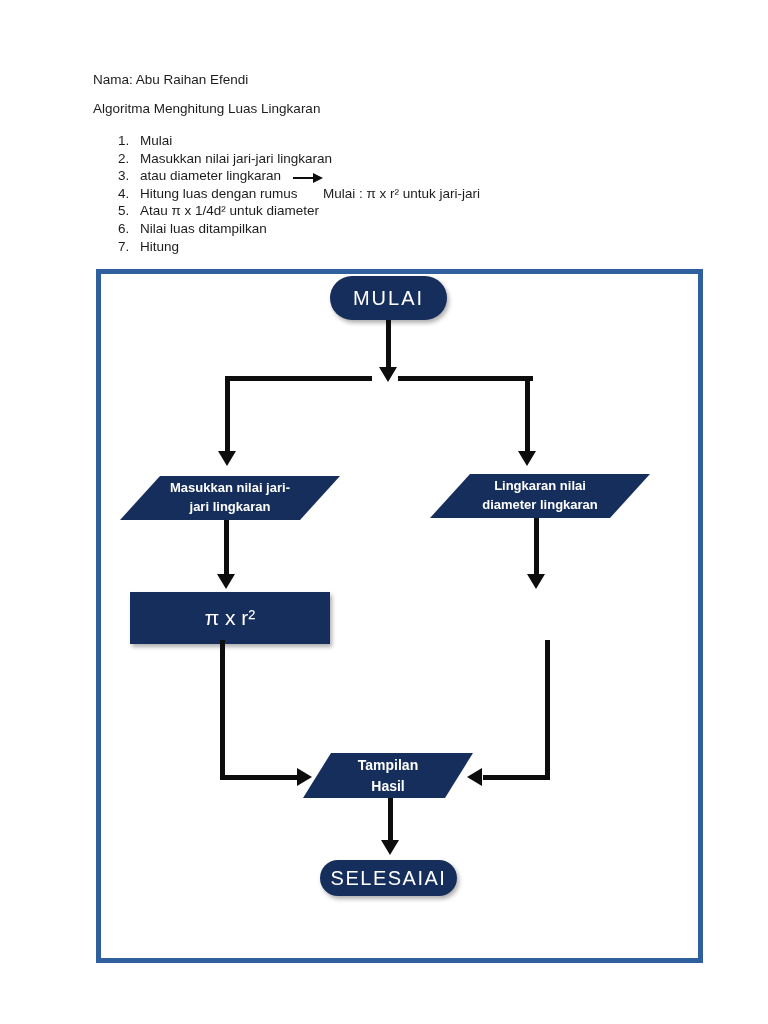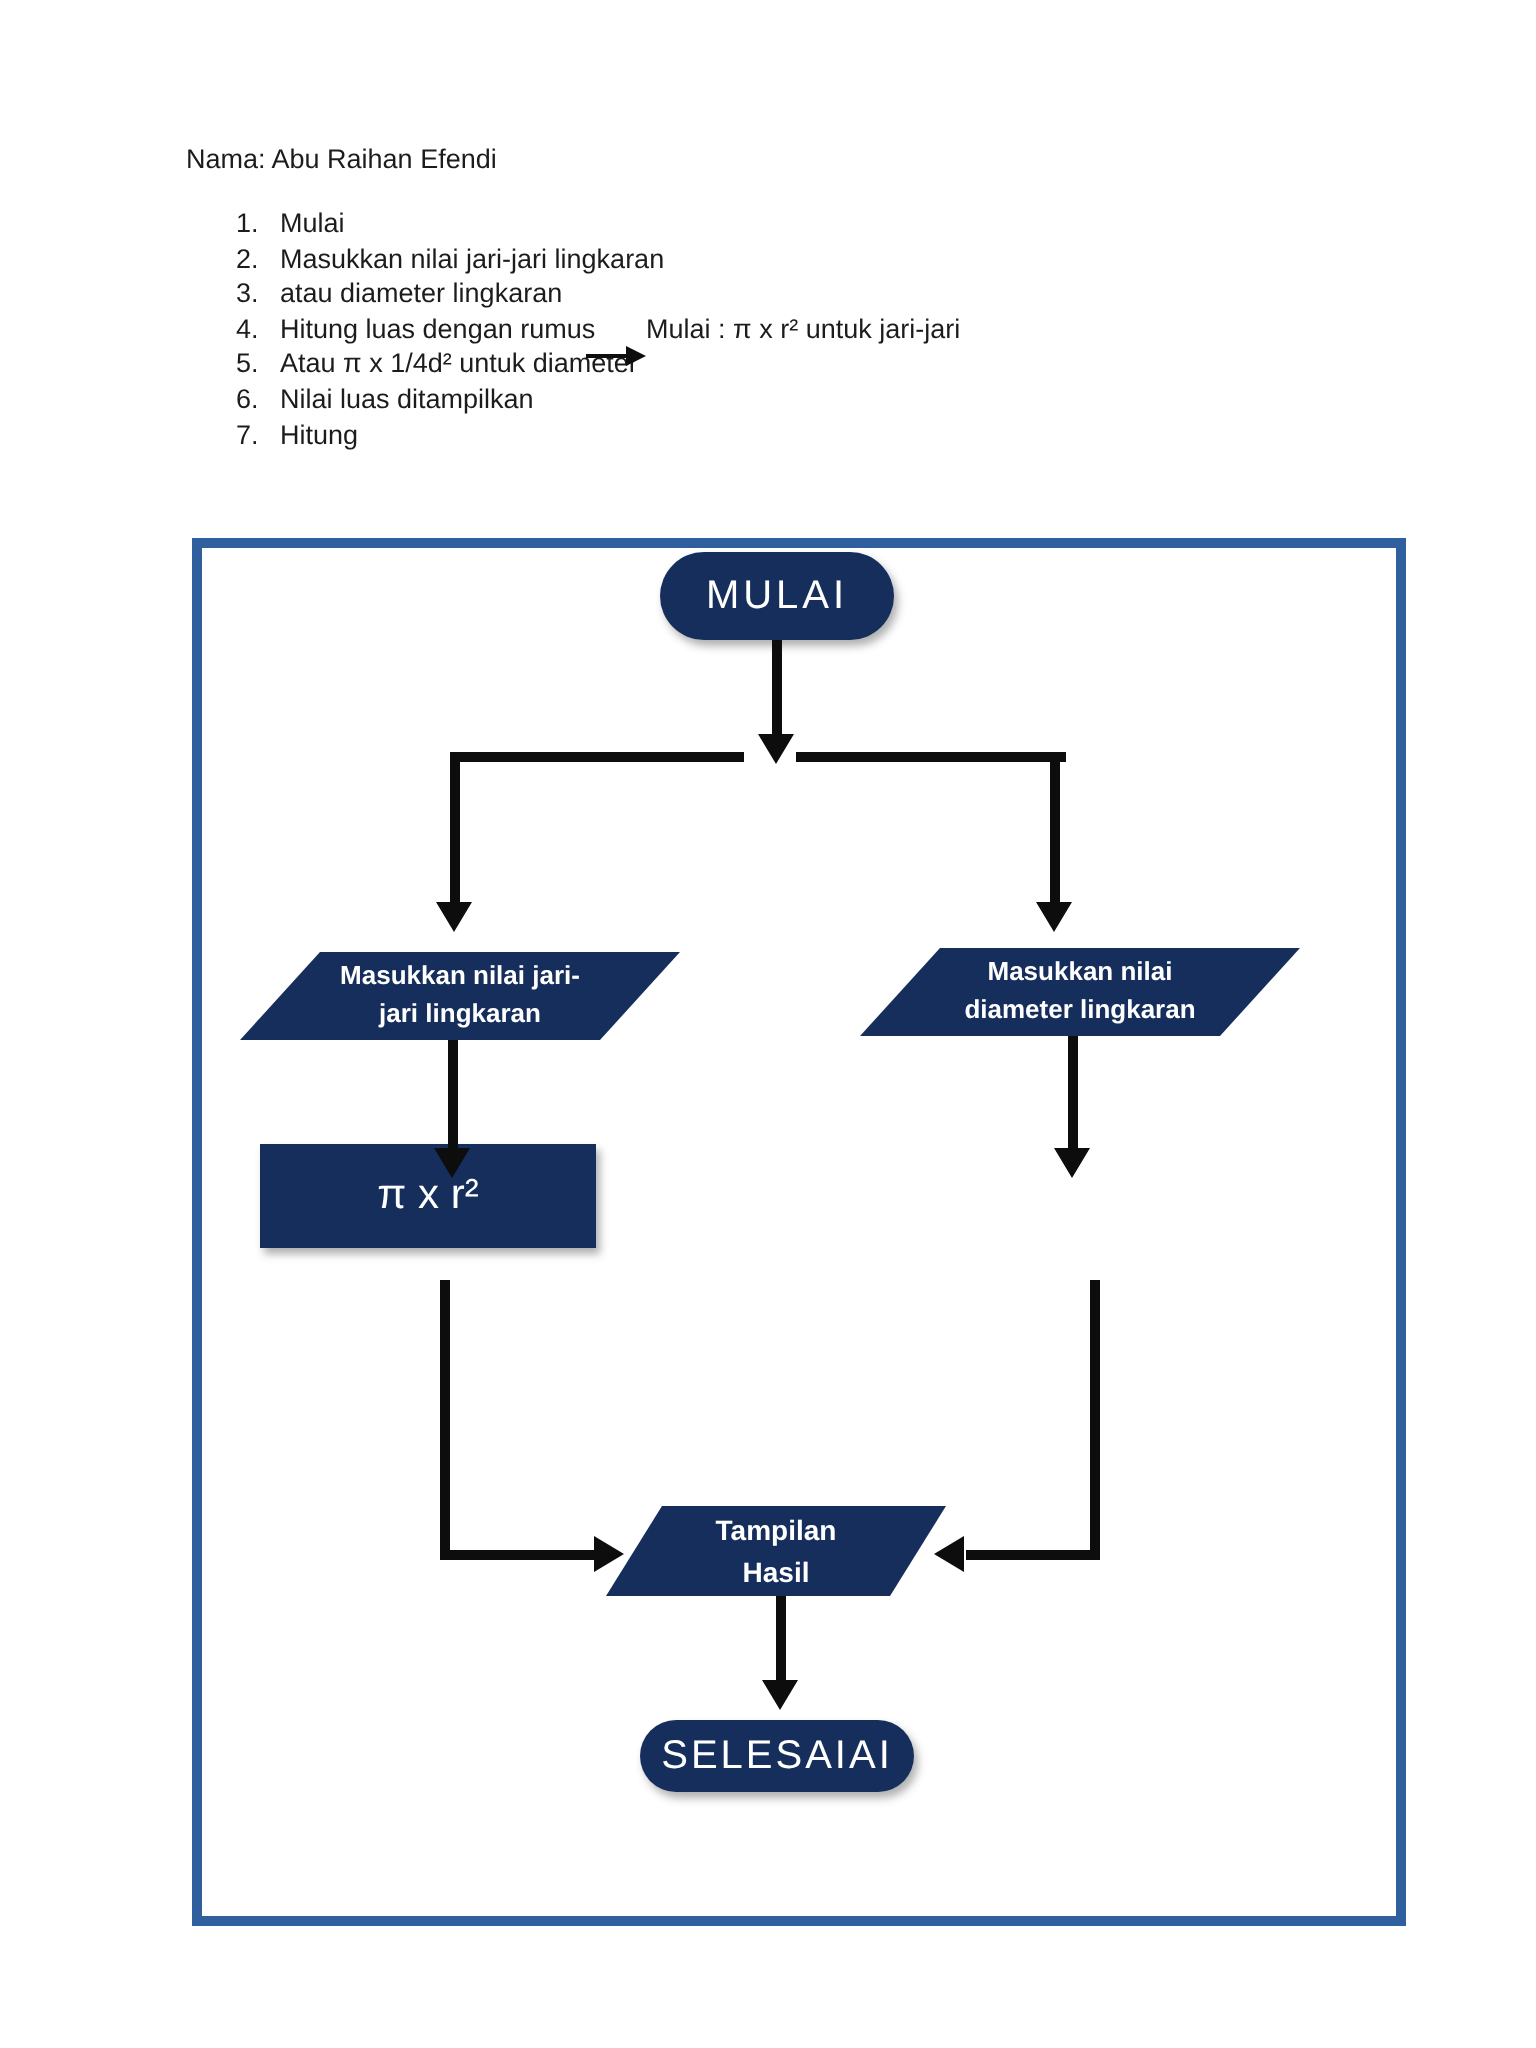--- a/index.html
+++ b/index.html
@@ -21,21 +21,21 @@
   .flow-frame{
     position:absolute;left:96px;top:269px;width:607px;height:694px;
     box-sizing:border-box;border:5px solid #2f5f9d;background:#ffffff;
   }
   .node{position:absolute;display:flex;align-items:center;justify-content:center;
     background:#162e5c;color:#ffffff;text-align:center;}
   .terminator{border-radius:24px;box-shadow:2px 3px 4px rgba(80,80,80,.45);}
   .start{left:229px;top:2px;width:117px;height:44px;font-size:20px;letter-spacing:2px;}
   .end{left:219px;top:586px;width:137px;height:36px;font-size:20px;letter-spacing:1.5px;}
   .proc{box-shadow:2px 3px 4px rgba(80,80,80,.45);font-size:21px;}
-  .proc-left{left:29px;top:298px;width:168px;height:52px;}
+  .proc-left{left:29px;top:318px;width:200px;height:52px;}
   .proc-right{left:337px;top:314px;width:194px;height:52px;}
   .io{flex-direction:column;font-size:13px;line-height:1.45;
     filter:drop-shadow(2px 2px 2px rgba(80,80,80,.5));font-weight:bold;}
   .io-left{left:19px;top:202px;width:220px;height:44px;
     clip-path:polygon(40px 0,100% 0,calc(100% - 40px) 100%,0 100%);}
   .io-right{left:329px;top:200px;width:220px;height:44px;
     clip-path:polygon(40px 0,100% 0,calc(100% - 40px) 100%,0 100%);}
   .io-output{left:202px;top:479px;width:170px;height:45px;font-size:14px;
     clip-path:polygon(28px 0,100% 0,calc(100% - 28px) 100%,0 100%);}
 
@@ -46,20 +46,21 @@
   .head-right{border-top:9px solid transparent;border-bottom:9px solid transparent;border-left:15px solid #0d0d0d;}
   .head-left{border-top:9px solid transparent;border-bottom:9px solid transparent;border-right:15px solid #0d0d0d;}
 </style>
 </head>
 <body>
 
 <div class="page">
 
   <div class="doc-text">
     <p class="doc-line">Nama: Abu Raihan Efendi</p>
+    <p class="doc-line">Algoritma Menghitung Luas Lingkaran</p>
     <div class="steps">
       <div class="step-row">
         <span class="step-num">1.</span>
         <span class="step-text">Mulai</span>
       </div>
       <div class="step-row">
         <span class="step-num">2.</span>
         <span class="step-text">Masukkan nilai jari-jari lingkaran</span>
       </div>
       <div class="step-row">
@@ -96,21 +97,21 @@
     <div class="node terminator start">
       <span>MULAI</span>
     </div>
 
     <div class="node io io-left">
       <span>Masukkan nilai jari-</span>
       <span>jari lingkaran</span>
     </div>
 
     <div class="node io io-right">
-      <span>Masukkan nilai</span>
+      <span>Lingkaran nilai</span>
       <span>diameter lingkaran</span>
     </div>
 
     <div class="node proc proc-left">
       <span>π x r²</span>
     </div>
 
 
     <div class="node io io-output">
       <span>Tampilan</span>

